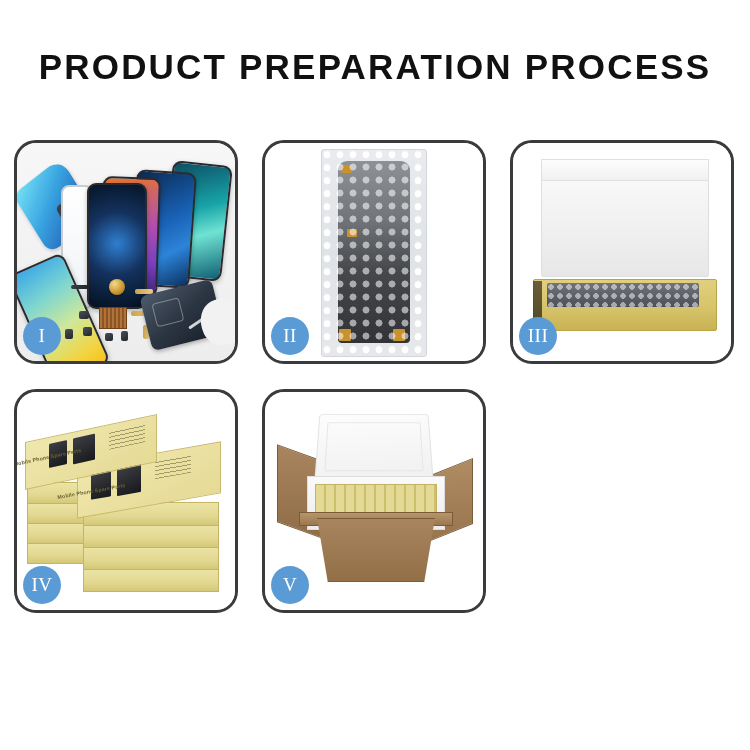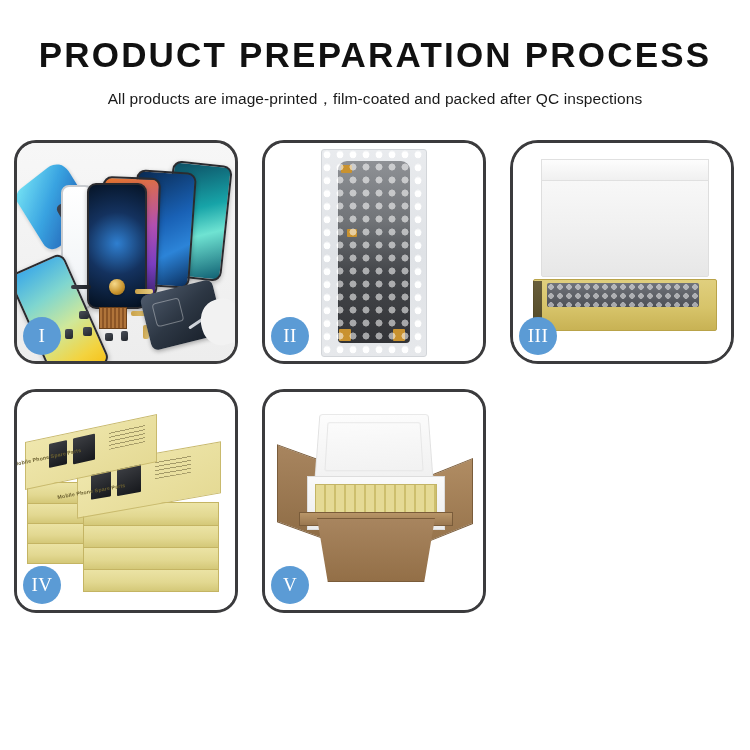--- a/index.html
+++ b/index.html
@@ -20,21 +20,21 @@
     text-align: center;
     padding-top: 36px;
   }
   .title {
     font-family: "Liberation Sans", sans-serif;
     font-size: 35px;
     font-weight: bold;
     letter-spacing: 2.2px;
     color: #111111;
     line-height: 1.1;
-    margin: 0;
+    margin: 12px;
     white-space: nowrap;
   }
   .subtitle {
     font-family: "Liberation Sans", sans-serif;
     font-size: 15.5px;
     font-weight: normal;
     color: #1a1a1a;
     margin: 14px 0 0 0;
     letter-spacing: 0.1px;
     white-space: nowrap;
@@ -408,21 +408,20 @@
     position: absolute;
     background: rgba(150,118,80,.65);
     border-radius: 1px;
   }
 </style>
 </head>
 <body style="background: rgb(255, 255, 255);">
 
 <div class="header">
   <h1 class="title" style="color: rgb(17, 17, 17);">PRODUCT PREPARATION PROCESS</h1>
-  <p class="subtitle">All products are image-printed，film-coated and packed after QC inspections</p>
 </div>
 
 <div class="grid">
 
   <div class="panel" style="border-color: rgb(59, 59, 61);">
     <div class="panel-inner p1">
       <div class="film"></div>
       <div class="film-dark"></div>
 
       <div class="phone ph-a"></div>
@@ -457,21 +456,21 @@
       <div class="bw-screen"></div>
       <div class="bw-tab" style="left:76px;top:22px;width:11px;height:8px;"></div>
       <div class="bw-tab" style="left:82px;top:86px;width:10px;height:8px;"></div>
       <div class="bw-tab" style="left:74px;top:186px;width:12px;height:12px;"></div>
       <div class="bw-tab" style="left:128px;top:186px;width:12px;height:12px;"></div>
       <div class="bw-overlay"></div>
     </div>
     <div class="badge" style="background: rgb(91, 155, 213); color: rgb(255, 255, 255);">II</div>
   </div>
 
-  <div class="panel" style="border-color: rgb(59, 59, 61); border-radius: 28px;">
+  <div class="panel" style="border-color: rgb(59, 59, 61);">
     <div class="panel-inner p3">
       <div class="b3-lid"></div>
       <div class="b3-lid-top"></div>
       <div class="b3-body"></div>
       <div class="b3-side"></div>
       <div class="b3-bubble"></div>
     </div>
     <div class="badge" style="background: rgb(91, 155, 213); color: rgb(255, 255, 255);">III</div>
   </div>
 

